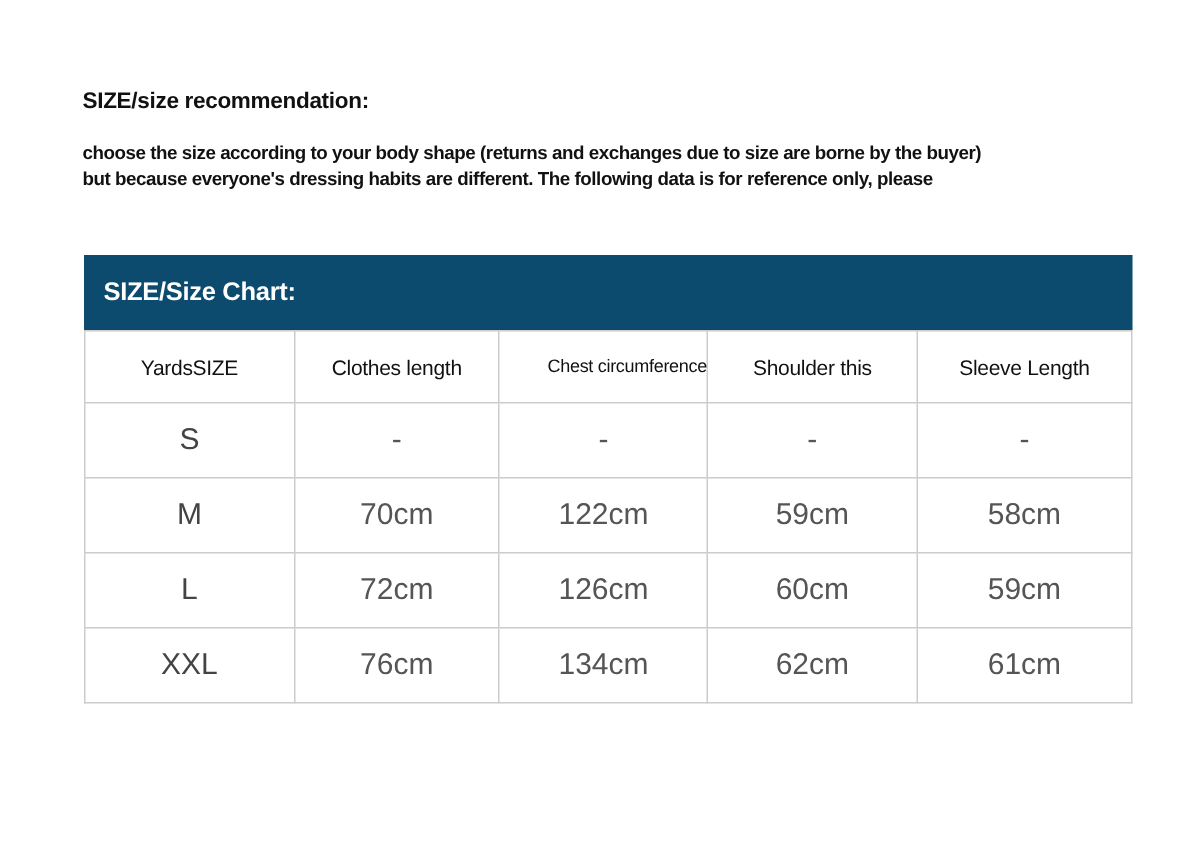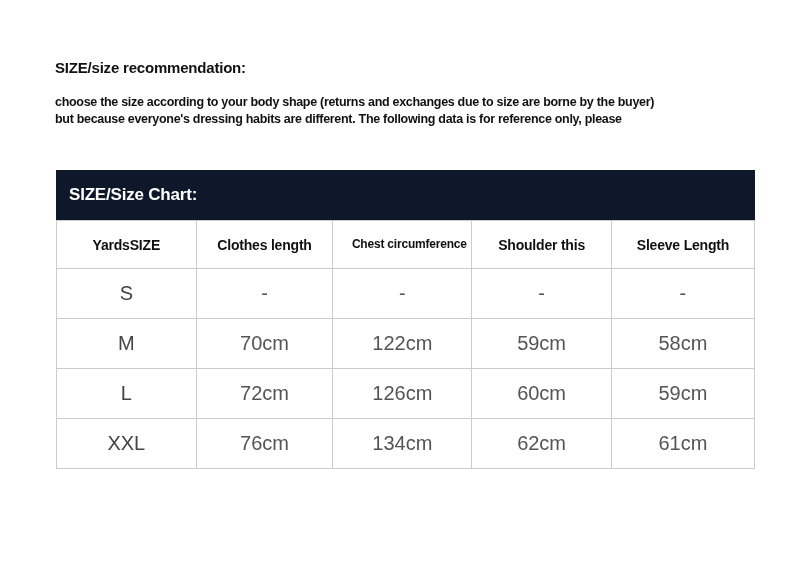--- a/index.html
+++ b/index.html
@@ -68,28 +68,28 @@
   table.size-table th,
   table.size-table td {
     border: 1px solid #cccccc;
     text-align: center;
     vertical-align: middle;
     padding: 0;
   }
   table.size-table th {
     height: 47px;
     font-size: 14px;
-    font-weight: bold;
+    font-weight: normal;
     color: #111111;
     letter-spacing: -0.2px;
     margin-top: 44px;
   }
   table.size-table th.th-chest {
     font-size: 12px;
-    text-align: center;
+    text-align: right;
     padding-left: 14px;
     padding-right: 0;
     line-height: 15px;
   }
   table.size-table td {
     height: 49px;
     font-size: 20px;
     color: #555555;
   }
   table.size-table td.size-cell {
@@ -101,21 +101,21 @@
 
 <div class="page">
 
   <div class="heading">SIZE/size recommendation:</div>
 
   <div class="paragraph">
     <div>choose the size according to your body shape (returns and exchanges due to size are borne by the buyer)</div>
     <div>but because everyone's dressing habits are different. The following data is for reference only, please</div>
   </div>
 
-  <div class="chart-bar" style="background: #0f172a;">
+  <div class="chart-bar" style="background: #0c4a6e;">
     <span class="chart-bar-title">SIZE/Size Chart:</span>
   </div>
 
   <table class="size-table">
     <colgroup>
       <col style="width:20%">
         <col style="width:19.6%">
         <col style="width:19.9%">
         <col style="width:20%">
         <col style="width:20.5%">

